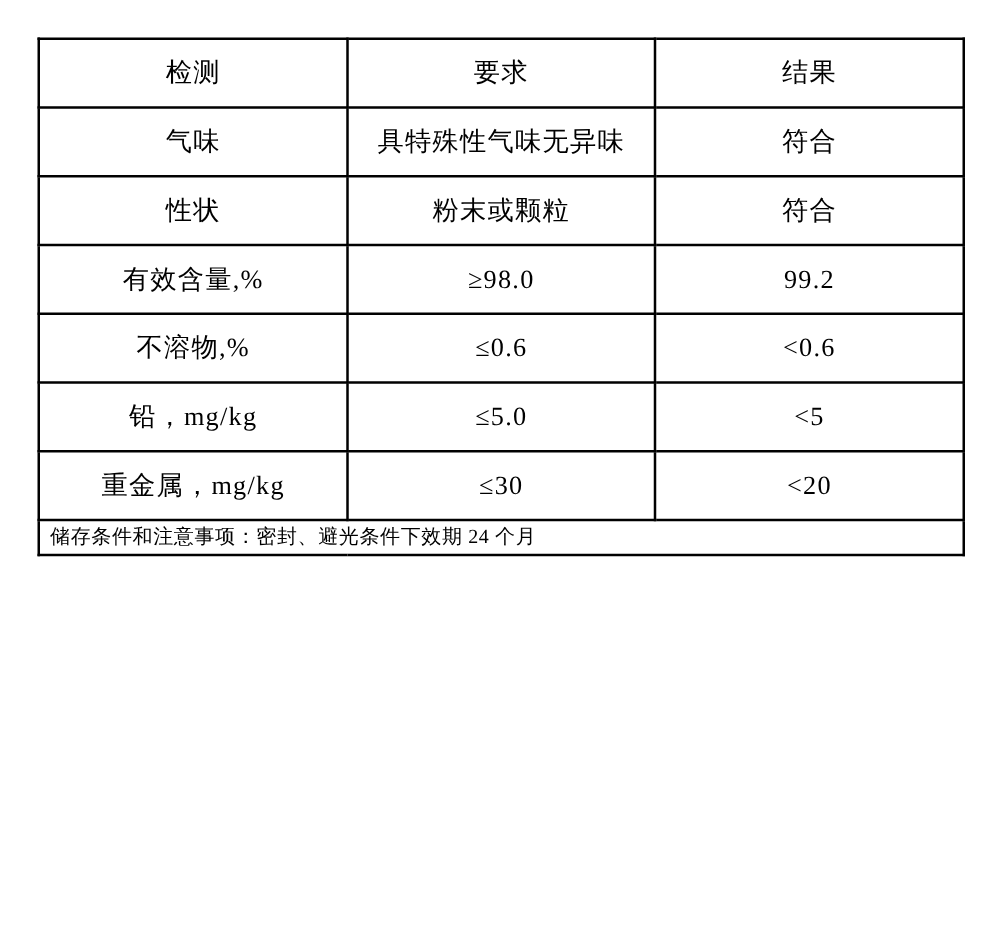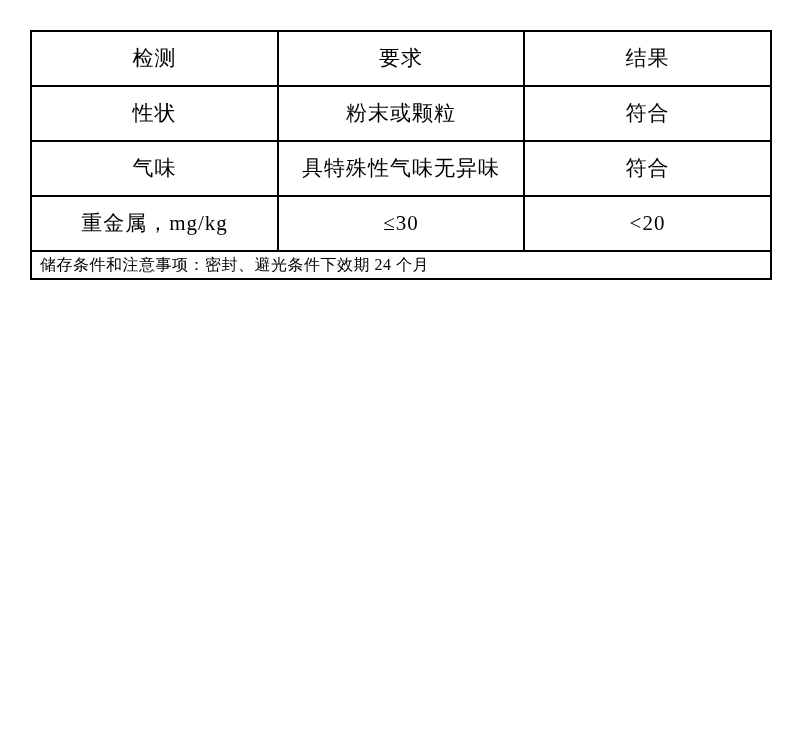--- a/index.html
+++ b/index.html
@@ -70,28 +70,43 @@
     </colgroup>
     <thead>
       <tr>
         <th>检测</th>
         <th>要求</th>
         <th>结果</th>
       </tr>
     </thead>
     <tbody>
       <tr>
+        <td>气味</td>
+        <td>具特殊性气味无异味</td>
+        <td>符合</td>
+      </tr>
+      <tr>
         <td>性状</td>
         <td>粉末或颗粒</td>
         <td>符合</td>
       </tr>
       <tr>
-        <td>气味</td>
-        <td>具特殊性气味无异味</td>
-        <td>符合</td>
+        <td>有效含量,%</td>
+        <td>≥98.0</td>
+        <td>99.2</td>
+      </tr>
+      <tr>
+        <td>不溶物,%</td>
+        <td>≤0.6</td>
+        <td>&lt;0.6</td>
+      </tr>
+      <tr>
+        <td>铅，mg/kg</td>
+        <td>≤5.0</td>
+        <td>&lt;5</td>
       </tr>
       <tr>
         <td>重金属，mg/kg</td>
         <td>≤30</td>
         <td>&lt;20</td>
       </tr>
     </tbody>
     <tfoot>
       <tr>
         <td colspan="3">储存条件和注意事项：密封、避光条件下效期 24 个月</td>

